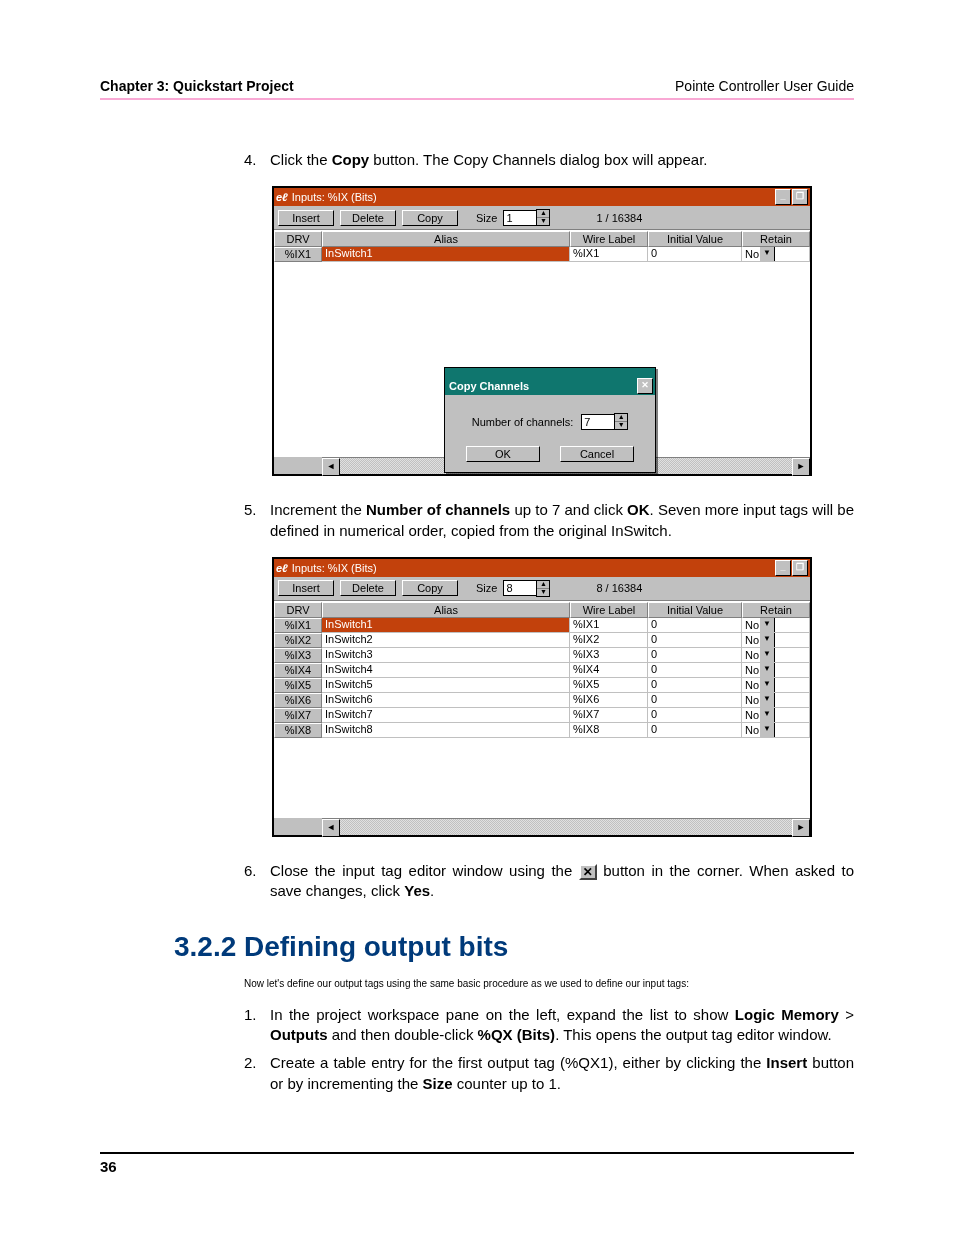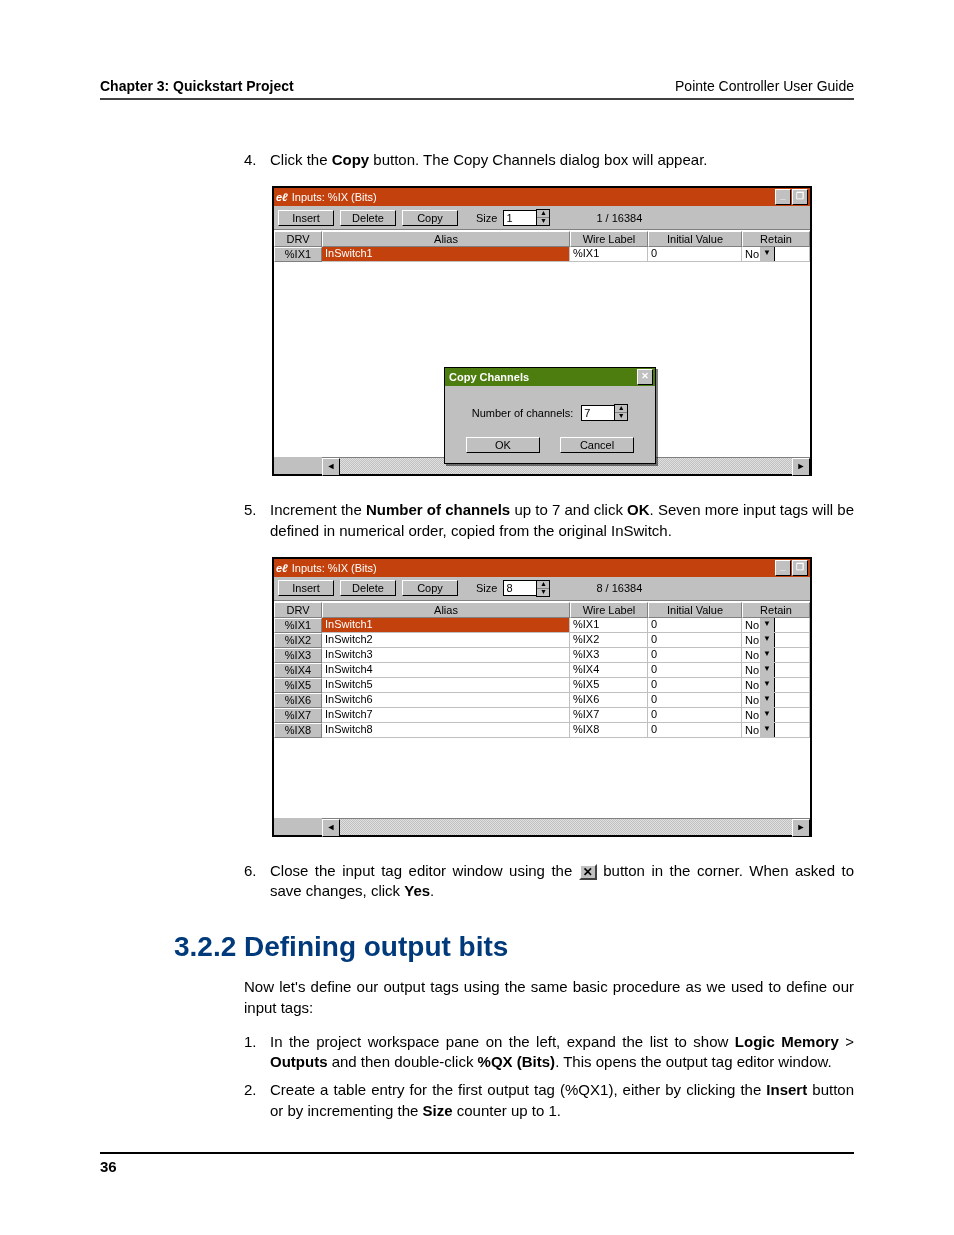--- a/index.html
+++ b/index.html
@@ -12,21 +12,21 @@
     width: 954px;
     height: 1235px;
     position: relative;
     box-sizing: border-box;
     padding: 78px 100px 0 100px;
   }
   .running-head {
     display: flex;
     justify-content: space-between;
     font-size: 14px;
-    border-bottom: 2px solid #404040;
+    border-bottom: 2px solid #f9a8d4;
     padding-bottom: 4px;
     margin-bottom: 50px;
   }
   .running-head .left { font-weight: 700; }
   .running-head .right { font-weight: 400; }
   .body-col {
     margin-left: 144px;
   }
   .step {
     display: flex;
@@ -195,23 +195,23 @@
   .modal{
     position:absolute;
     left:170px; top:120px;
     width:210px;
     border:1px solid #000;
     background:#c0c0c0;
     box-shadow:2px 2px 0 rgba(0,0,0,0.5);
     font-size:11px;
   }
   .modal .mtitle{
-    background:#4d7c0f;color:#fff;
+    background:#0f766e;color:#fff;
     display:flex;justify-content:space-between;align-items:center;
-    padding:1px 2px 1px 4px;
+    padding:10px 2px 1px 4px;
     font-weight:700;font-size:11px;
   }
   .modal .mbody{
     padding:18px 10px 10px 10px;
   }
   .modal .mrow{
     display:flex;align-items:center;justify-content:center;gap:8px;
     margin-bottom:16px;
   }
   .modal .mbtns{
@@ -223,21 +223,21 @@
     align-items:baseline;
     color:#003a7a;
     font-family:"Arial Narrow","Helvetica Neue",Arial,sans-serif;
     font-stretch:condensed;
     font-weight:700;
     font-size:28px;
     margin:30px 0 14px 0;
   }
   .h2row .hnum{ width:70px; }
   .para{
-    font-size:15px;line-height:1.35;margin-bottom:14px;text-align:justify;
+    font-size:10px;line-height:1.35;margin-bottom:14px;text-align:justify;
   }
   .x-icon{
     display:inline-flex;
     vertical-align:middle;
     width:18px;height:16px;
     background:#c0c0c0;
     border-top:2px solid #fff;border-left:2px solid #fff;
     border-right:2px solid #404040;border-bottom:2px solid #404040;
     font-size:12px;font-weight:700;line-height:12px;
     align-items:center;justify-content:center;

